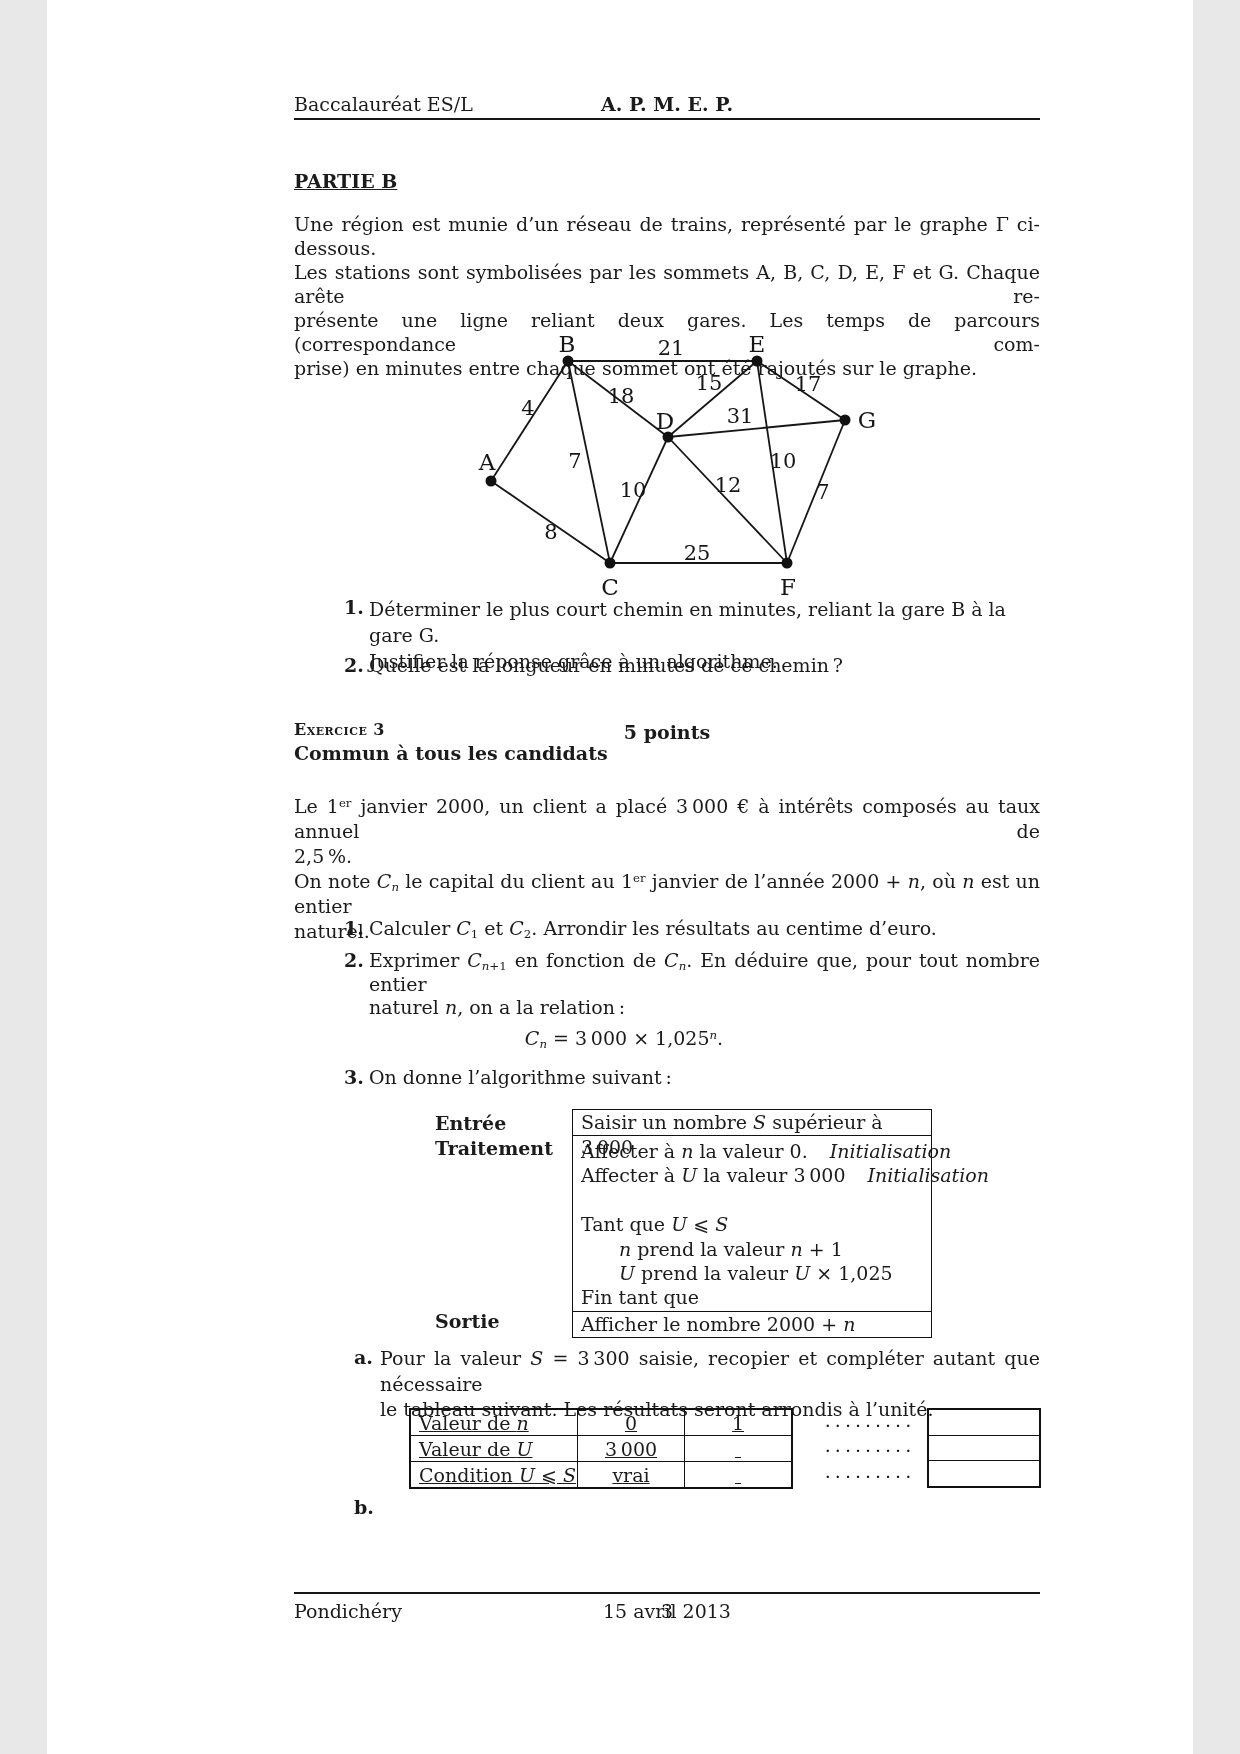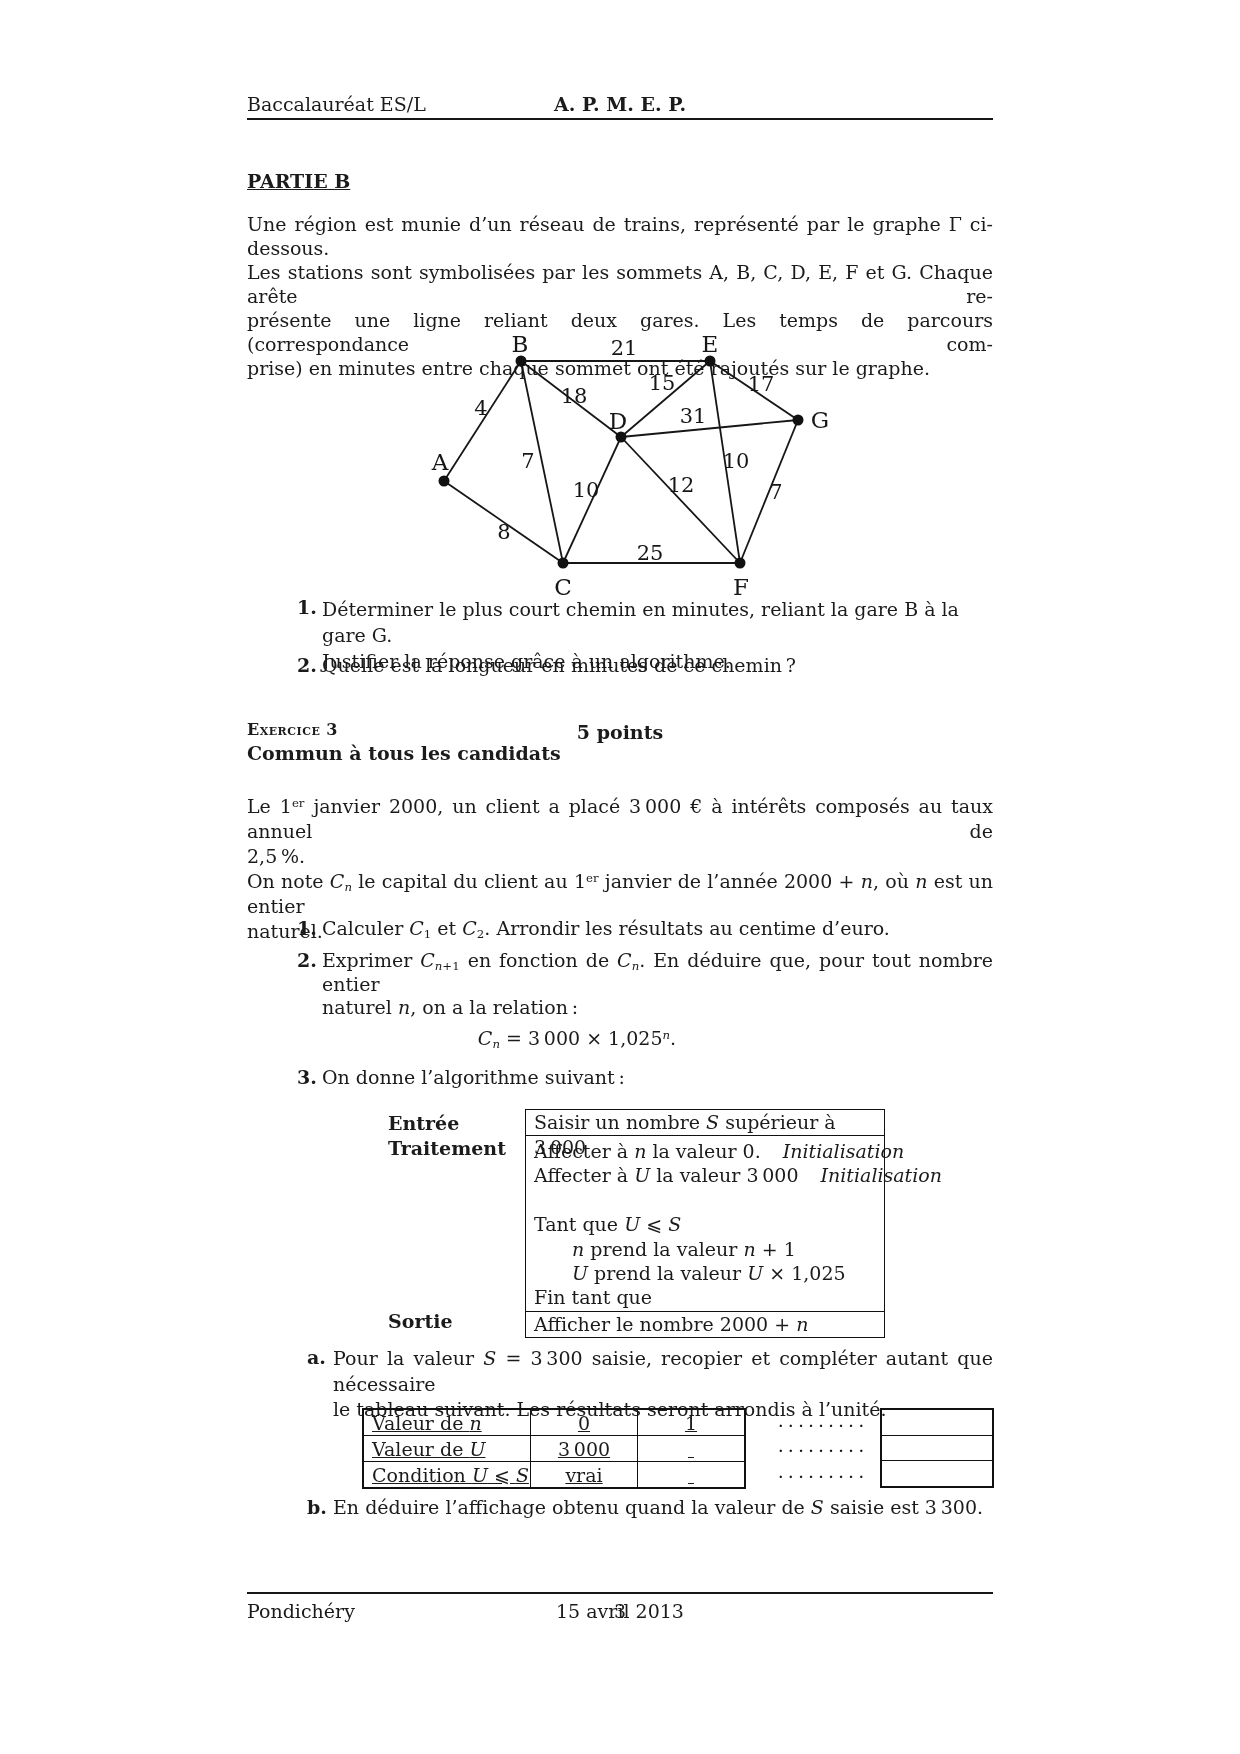--- a/index.html
+++ b/index.html
@@ -1,17 +1,17 @@
 <!DOCTYPE html>
 <html><head>
 <meta charset="utf-8">
 <style>
   html,body{margin:0;padding:0;background:#e8e8e8;}
   .page{
-    position:relative;width:1240px;height:1754px;background:#ffffff;
+    position:relative;width:1146px;height:1754px;background:#ffffff;
     color:#1b1b1b;font-family:"DejaVu Serif","Liberation Serif",serif;
     font-size:19px;margin:0 auto;overflow:hidden;
   }
   .abs{position:absolute;}
   .b{font-weight:bold;}
   .sc{font-variant:small-caps;letter-spacing:0.5px;}
   .right{text-align:center;}
   .center{text-align:center;}
   .j{text-align:justify;text-align-last:justify;}
   sup{font-size:0.62em;line-height:0;vertical-align:0.5em;}
@@ -189,20 +189,19 @@
       <div class="dotsrow">.........</div>
       <div class="dotsrow">.........</div>
     </div>
   <div class="abs endbox" style="left:880px;top:1408px;">
       <div>&nbsp;</div>
       <div>&nbsp;</div>
       <div>&nbsp;</div>
     </div>
 
   <div class="abs b" style="left:307px;top:1496px;">b.</div>
-  <div class="abs" style="left:333px;top:1496px;width:660px;">En déduire l’affichage obtenu quand la valeur de <i>S</i> saisie est 3 300.</div>
 
   <div class="abs rule" style="left:247px;top:1592px;width:746px;height:1.5px;"></div>
   <div class="abs" style="left:247px;top:1600px;">Pondichéry</div>
   <div class="abs center" style="left:247px;top:1600px;width:746px;">3</div>
   <div class="abs right" style="left:247px;top:1600px;width:746px;">15 avril 2013</div>
 
 </div>
 
 </body></html>

